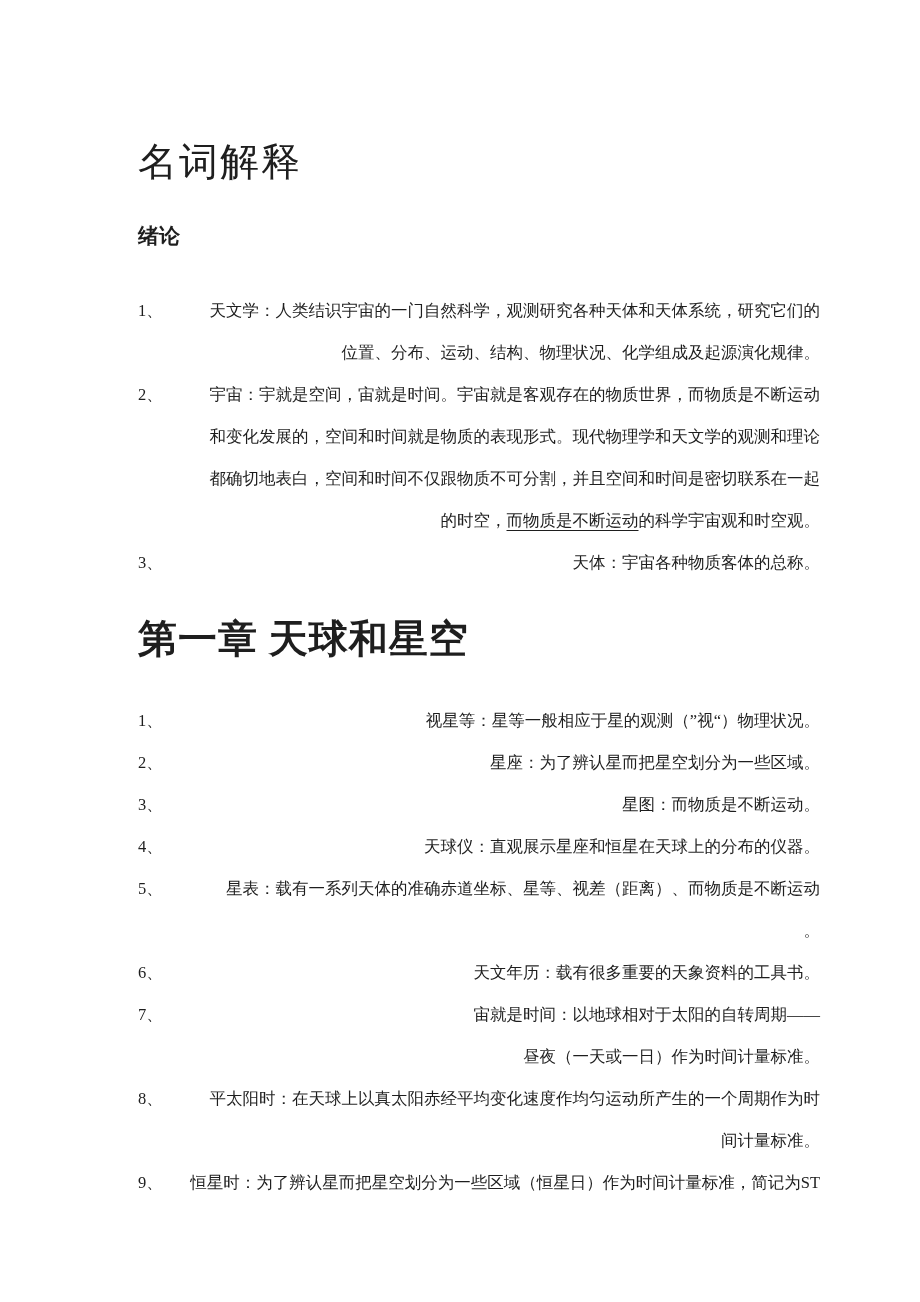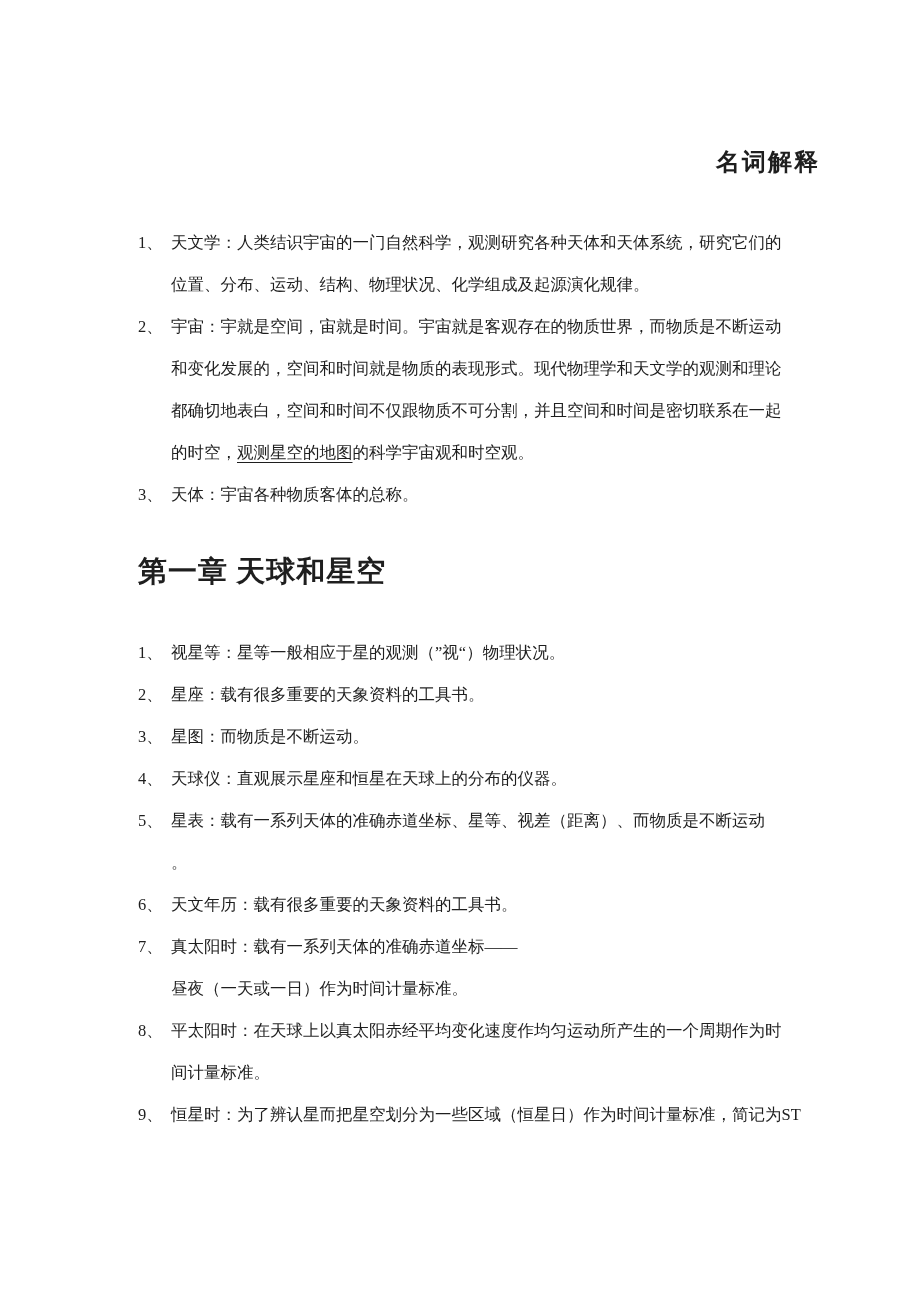--- a/index.html
+++ b/index.html
@@ -12,120 +12,122 @@
     background: #ffffff;
     color: #1e1e1e;
     font-family: "Liberation Serif", "DejaVu Serif", serif;
     overflow: hidden;
   }
   .content {
     padding: 0 100px 0 138px;
   }
   .doc-title {
     margin-top: 142px;
-    font-size: 24px;
+    font-size: 39px;
     line-height: 40px;
-    font-weight: 700;
-    text-align: right;
+    font-weight: 400;
+    text-align: left;
     letter-spacing: 2px;
   }
   .intro-heading {
     margin-top: 40px;
     font-size: 21px;
     line-height: 28px;
     font-weight: 700;
   }
   .chapter-heading {
     margin-top: 32px;
-    font-size: 29px;
+    font-size: 39px;
     line-height: 46px;
     font-weight: 700;
     letter-spacing: 1px;
   }
   .list { margin-top: 40px; }
   .chapter-list { margin-top: 38px; }
   .item {
     display: flex;
     align-items: flex-start;
     font-size: 16.5px;
     line-height: 42px;
   }
   .item .num {
     flex: 0 0 33px;
     width: 33px;
   }
   .item .text {
     flex: 1 1 auto;
     white-space: pre-wrap;
+    text-align: right;
   }
   .underline {
     text-decoration: underline;
     text-decoration-thickness: 1px;
     text-underline-offset: 4px;
   }
 </style>
 </head>
 <body>
 
 <div class="page">
   <div class="content">
 
     <h1 class="doc-title">名词解释</h1>
 
+    <h2 class="intro-heading">绪论</h2>
 
     <div class="list intro-list">
       <div class="item">
           <span class="num">1、</span>
           <span class="text">天文学：人类结识宇宙的一门自然科学，观测研究各种天体和天体系统，研究它们的
 位置、分布、运动、结构、物理状况、化学组成及起源演化规律。</span>
         </div>
       <div class="item">
           <span class="num">2、</span>
           <span class="text"><span>宇宙：宇就是空间，宙就是时间。宇宙就是客观存在的物质世界，而物质是不断运动
 和变化发展的，空间和时间就是物质的表现形式。现代物理学和天文学的观测和理论
 都确切地表白，空间和时间不仅跟物质不可分割，并且空间和时间是密切联系在一起
-的时空，</span><span class="underline">观测星空的地图</span><span>的科学宇宙观和时空观。</span></span>
+的时空，</span><span class="underline">而物质是不断运动</span><span>的科学宇宙观和时空观。</span></span>
         </div>
       <div class="item">
           <span class="num">3、</span>
           <span class="text">天体：宇宙各种物质客体的总称。</span>
         </div>
     </div>
 
     <h2 class="chapter-heading">第一章 天球和星空</h2>
 
     <div class="list chapter-list">
       <div class="item">
           <span class="num">1、</span>
           <span class="text">视星等：星等一般相应于星的观测（”视“）物理状况。</span>
         </div>
       <div class="item">
           <span class="num">2、</span>
-          <span class="text">星座：载有很多重要的天象资料的工具书。</span>
+          <span class="text">星座：为了辨认星而把星空划分为一些区域。</span>
         </div>
       <div class="item">
           <span class="num">3、</span>
           <span class="text">星图：而物质是不断运动。</span>
         </div>
       <div class="item">
           <span class="num">4、</span>
           <span class="text">天球仪：直观展示星座和恒星在天球上的分布的仪器。</span>
         </div>
       <div class="item">
           <span class="num">5、</span>
           <span class="text">星表：载有一系列天体的准确赤道坐标、星等、视差（距离）、而物质是不断运动
 。</span>
         </div>
       <div class="item">
           <span class="num">6、</span>
           <span class="text">天文年历：载有很多重要的天象资料的工具书。</span>
         </div>
       <div class="item">
           <span class="num">7、</span>
-          <span class="text">真太阳时：载有一系列天体的准确赤道坐标——
+          <span class="text">宙就是时间：以地球相对于太阳的自转周期——
 昼夜（一天或一日）作为时间计量标准。</span>
         </div>
       <div class="item">
           <span class="num">8、</span>
           <span class="text">平太阳时：在天球上以真太阳赤经平均变化速度作均匀运动所产生的一个周期作为时
 间计量标准。</span>
         </div>
       <div class="item">
           <span class="num">9、</span>
           <span class="text">恒星时：为了辨认星而把星空划分为一些区域（恒星日）作为时间计量标准，简记为ST</span>

